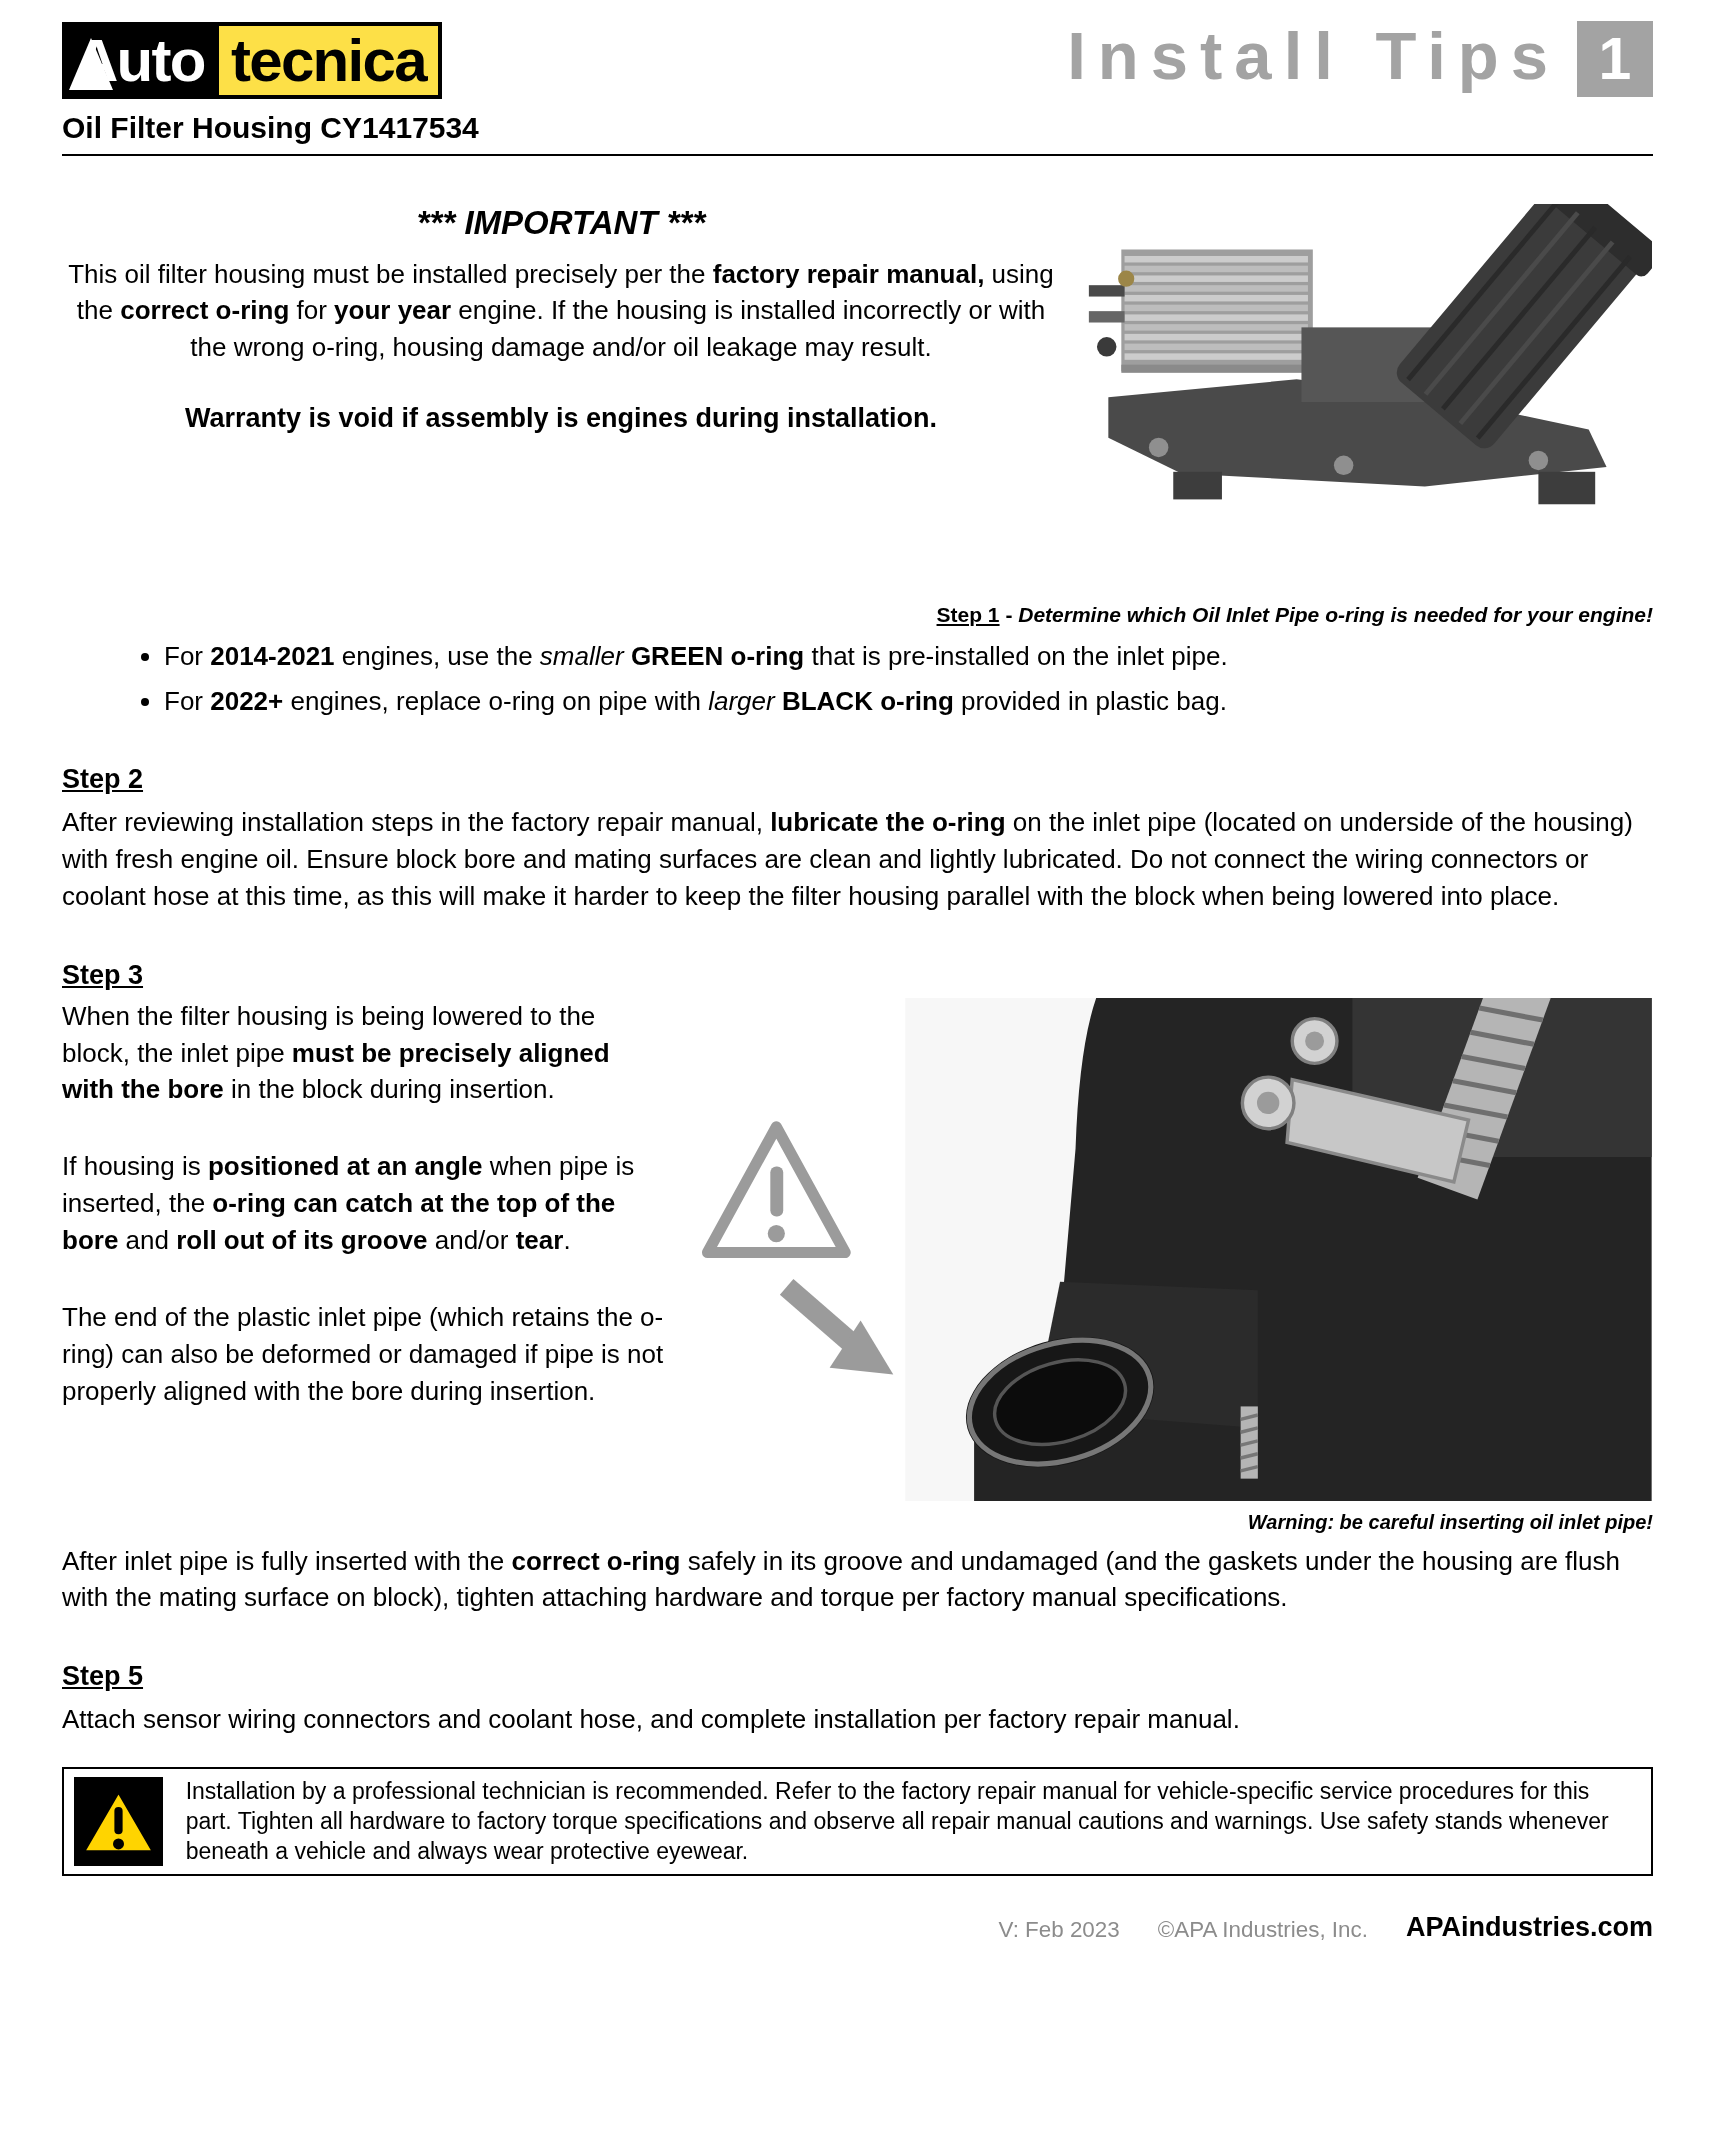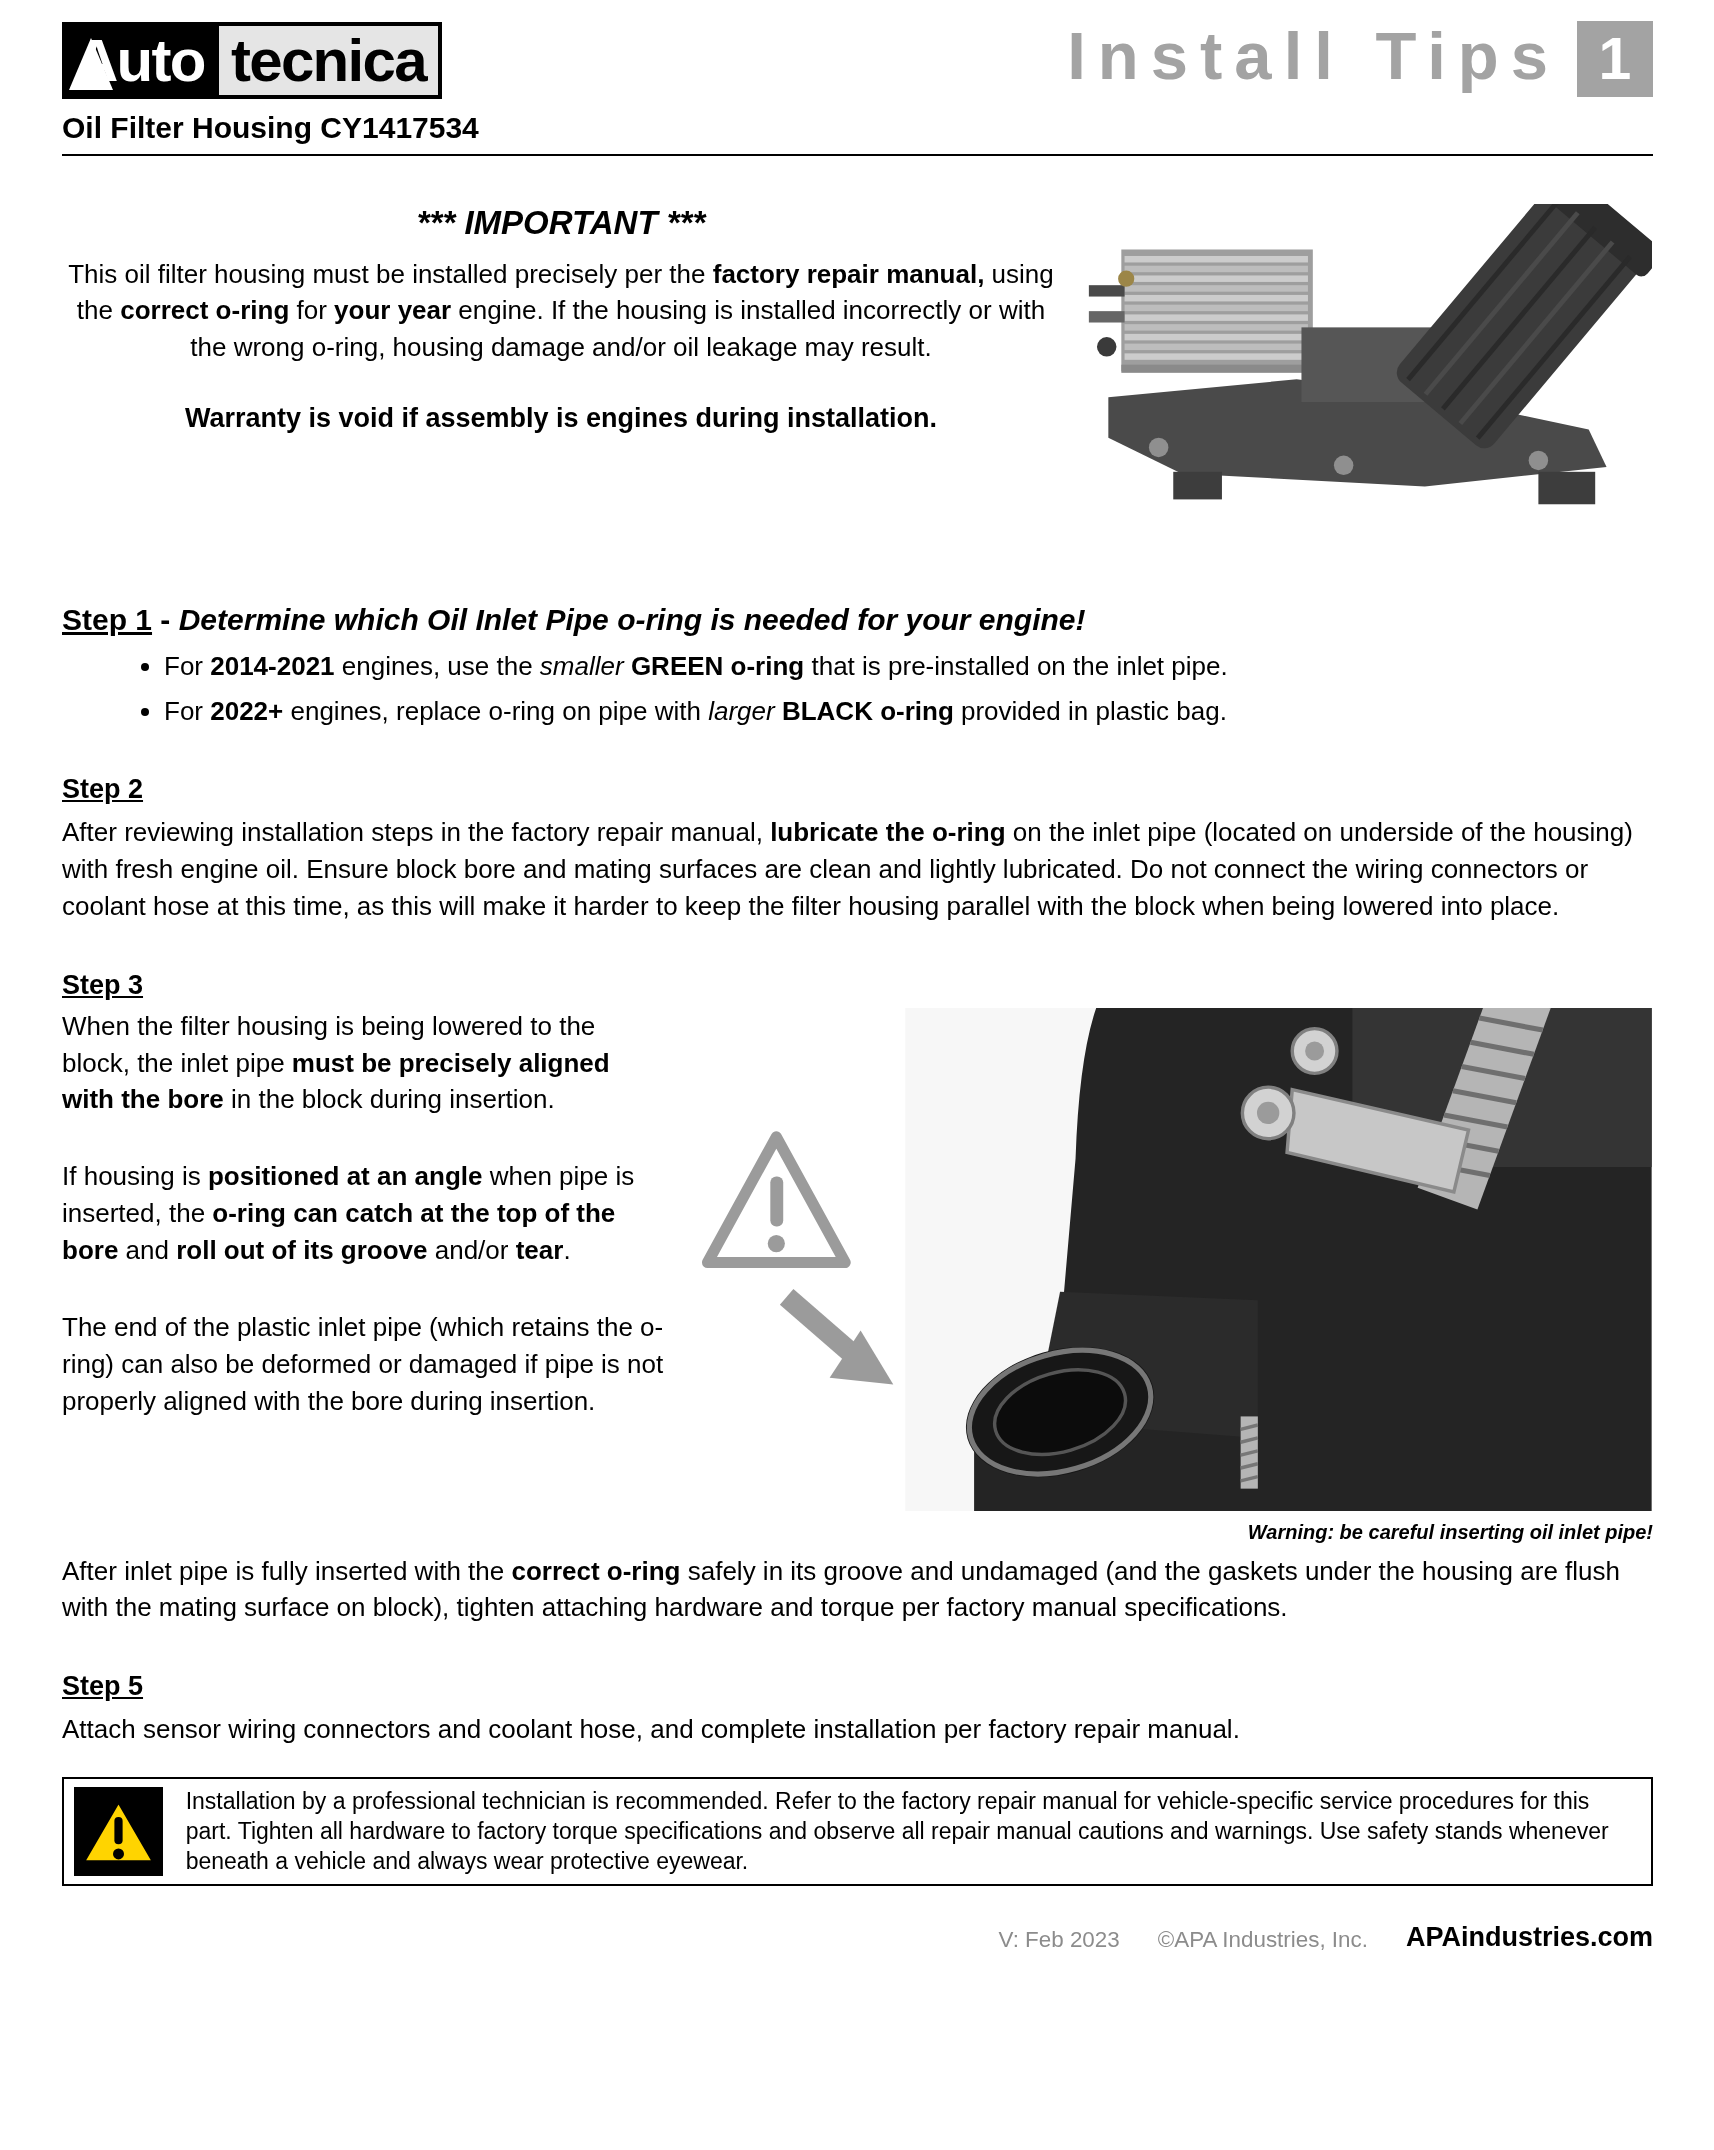--- a/index.html
+++ b/index.html
@@ -16,21 +16,21 @@
   
   .header-row { display: flex; justify-content: space-between; align-items: flex-start; }
   .logo { display: inline-flex; align-items: stretch; height: 77px; margin-top: 6.9px; }
   .logo-box1 {
     background: #000; color: #fff; font-weight: bold; font-size: 60px;
     display: flex; align-items: center; padding: 0 10.3px 0 6.9px; letter-spacing: -1.7px;
   }
   .logo-tri { width: 0; height: 0; border-left: 22.4px solid transparent; border-right: 22.4px solid transparent;
     border-bottom: 52px solid #fff; margin-right: -38px; position: relative; top: 3.4px; }
   .logo-box2 {
-    background: #e5e5e5; color: #000; font-weight: bold; font-size: 60px;
+    background: #fde047; color: #000; font-weight: bold; font-size: 60px;
     border: 4.3px solid #000; display: flex; align-items: center; padding: 0 12px; letter-spacing: -1.7px;
   }
   .install-tips { display: flex; align-items: flex-start; gap: 17px; margin-top: 5.2px; }
   .install-tips-text {
     color: #a3a3a3; font-weight: bold; font-size: 67px; letter-spacing: 12px; line-height: 1.05;
   }
   .page-num {
     width: 76px; height: 76px; background: #a3a3a3; color: #fff;
     font-size: 59px; font-weight: bold; display: flex; align-items: center; justify-content: center;
   }
@@ -39,21 +39,21 @@
 
   
   .important-row { display: flex; gap: 24px; margin-top: 48px; }
   .imp-left { width: 998px; text-align: center; }
   .imp-title { font-size: 33px; font-weight: bold; font-style: italic; }
   .imp-body { font-size: 26px; line-height: 1.4; margin-top: 13.8px; }
   .imp-warranty { font-size: 27px; font-weight: bold; margin-top: 38px; }
   .product-fig { width: 568px; flex: 0 0 568px; }
 
   
-  .step-line { font-size: 30px; margin-top: 50px; }
+  .step-line { font-size: 21px; margin-top: 50px; text-align: right; }
   .step-title { font-size: 27px; font-weight: bold; text-decoration: underline; margin-top: 45px; display: inline-block; }
   .body-text { font-size: 26px; line-height: 1.42; margin-top: 8.6px; }
   ul.step1-list { margin: 12px 0 0 0; padding-left: 102px; }
   ul.step1-list li { font-size: 26px; line-height: 1.35; margin-top: 10.3px; }
 
   .step3-row { display: flex; gap: 26px; margin-top: 6.9px; }
   .step3-text { width: 602px; }
   .step3-text .body-text { margin-top: 0; }
   .step3-text .gap { height: 40px; }
   .step3-figure { flex: 1; }

